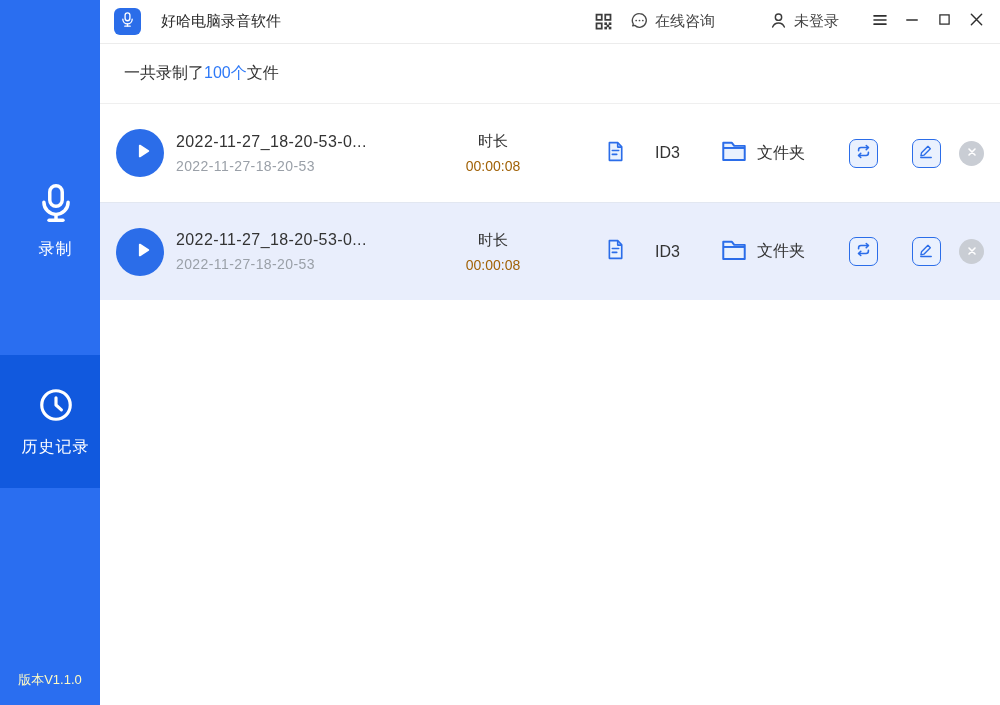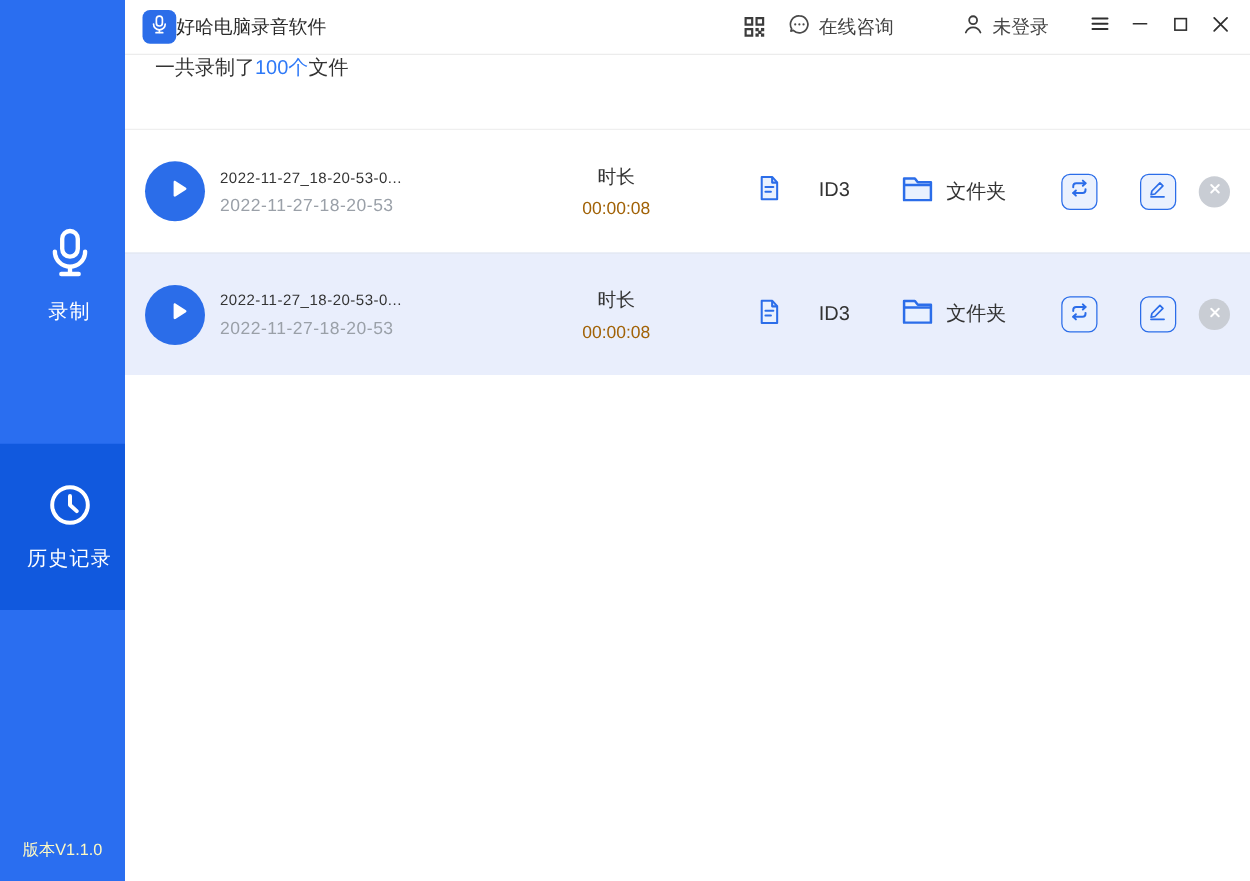--- a/index.html
+++ b/index.html
@@ -20,51 +20,51 @@
              color:#fef9c3; font-size:13px; }
 
   
   .main { flex:1; display:flex; flex-direction:column; min-width:0; }
 
   
   .titlebar { height:44px; flex:none; display:flex; align-items:center;
               padding:0 13px 0 14px; border-bottom:1px solid #ececec; background:#fff; }
   .app-badge { width:27px; height:27px; border-radius:6px; background:var(--accent-blue,#2b6de9);
                display:flex; align-items:center; justify-content:center; flex:none; }
-  .app-title { font-size:15px; color:#2b2b2b; margin-left:0; }
+  .app-title { font-size:15px; color:#2b2b2b; margin-left:20px; }
   .tb-right { margin-left:auto; display:flex; align-items:center; }
   .tb-ico { color:#3c3c3c; display:flex; align-items:center; cursor:pointer; }
   .tb-group { display:flex; align-items:center; gap:6px; color:#424242; font-size:15px; cursor:pointer;justify-content:center; }
   .member { height:28px; padding:0 13px; border-radius:14px; display:flex; align-items:center; gap:5px;
             background:linear-gradient(90deg, var(--member-bg-start,#e6cd9e), var(--member-bg-end,#d2b077));
             color:var(--member-text,#fdf6de); font-size:15px; cursor:pointer; }
   .member svg { color:var(--member-icon,#6d5a28); }
   .winbtn { display:flex; align-items:center; justify-content:center; width:22px; height:22px;
             color:#2f2f2f; cursor:pointer; }
   .sp16{width:16px;} .sp28{width:28px;} .sp26{width:26px;} .sp30{width:30px;} .sp10{width:10px;}
 
   
-  .header { height:60px; flex:none; display:flex; 
+  .header { height:60px; flex:none; display:flex; align-items:center;
             padding:0 16px 0 24px; border-bottom:1px solid #efefef; background:#fff; }
   .count { font-size:16px; color:#333; }
   .count .hl { color:var(--link-blue,#2e79f7); }
   .clear-btn { margin-left:auto; height:37px; padding:0 20px; border:1px solid #e2e2e2;
                border-radius:19px; background:#fff; display:flex; align-items:center; gap:8px;
                font-size:15px; color:#4a4a4a; cursor:pointer; }
   .clear-btn svg { color:#8c8c8c; }
 
   
   .row { height:98px; flex:none; display:flex; align-items:center; padding:0 16px; background:#fff; }
   .row + .row { border-top:1px solid #e2e7f1; }
   .row.selected { background:var(--row-selected-bg,#e9eefc); }
   .play { width:48px; height:48px; border-radius:50%; background:var(--accent-blue,#2b6de9);
           display:flex; align-items:center; justify-content:center; flex:none; cursor:pointer; }
   .play svg { transform:translateX(2px); }
   .finfo { margin-left:12px; width:262px; flex:none; overflow:hidden; }
-  .ftitle { font-size:12px; color:#333; letter-spacing:0.4px; white-space:nowrap; }
+  .ftitle { font-size:16px; color:#333; letter-spacing:0.4px; white-space:nowrap; }
   .fsub { font-size:14px; color:#9aa0a8; margin-top:7px; letter-spacing:0.4px; }
   .dur { width:110px; flex:none; text-align:center; }
   .dur-l { font-size:15px; color:#333; }
   .dur-v { font-size:14px; color:#a16207; margin-top:7px; }
   .chip { display:flex; align-items:center; gap:9px; font-size:16px; color:#333;
           cursor:pointer; flex:none; }
   .chip svg { color:var(--accent-blue,#2b6de9); }
   .chip.id3 { margin-left:56px;gap:28px; }
   .chip.folder { margin-left:40px; }
   .icon-btn { width:29px; height:29px; flex:none; border:1.5px solid var(--accent-blue,#2b6de9);

